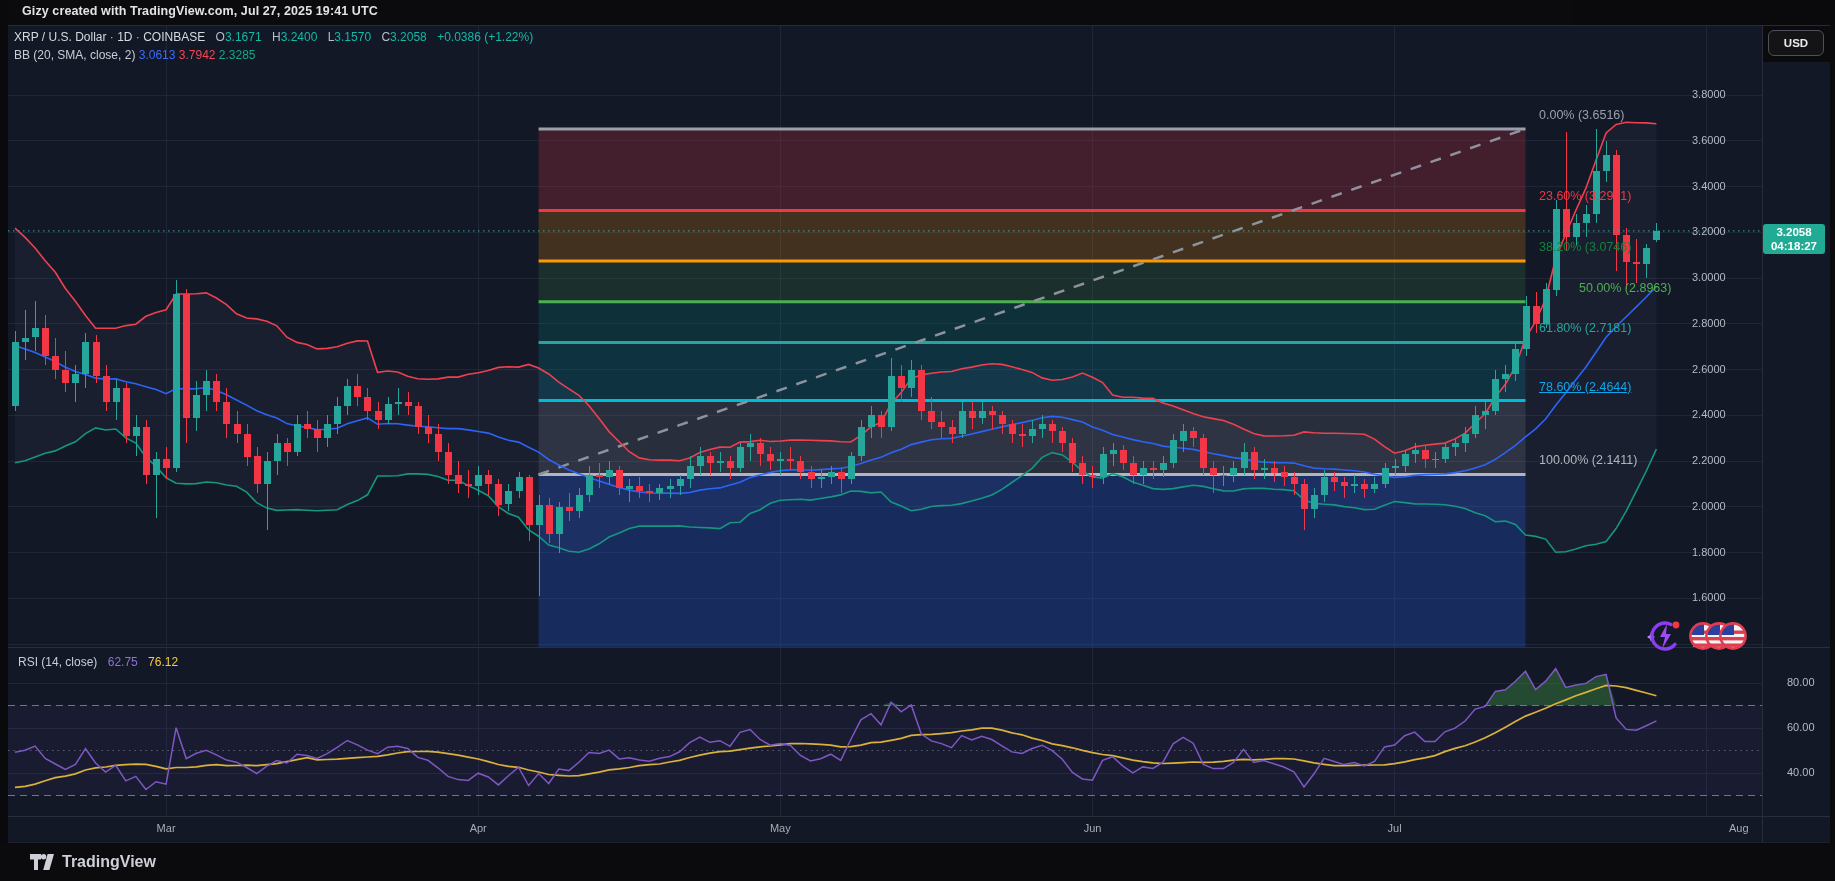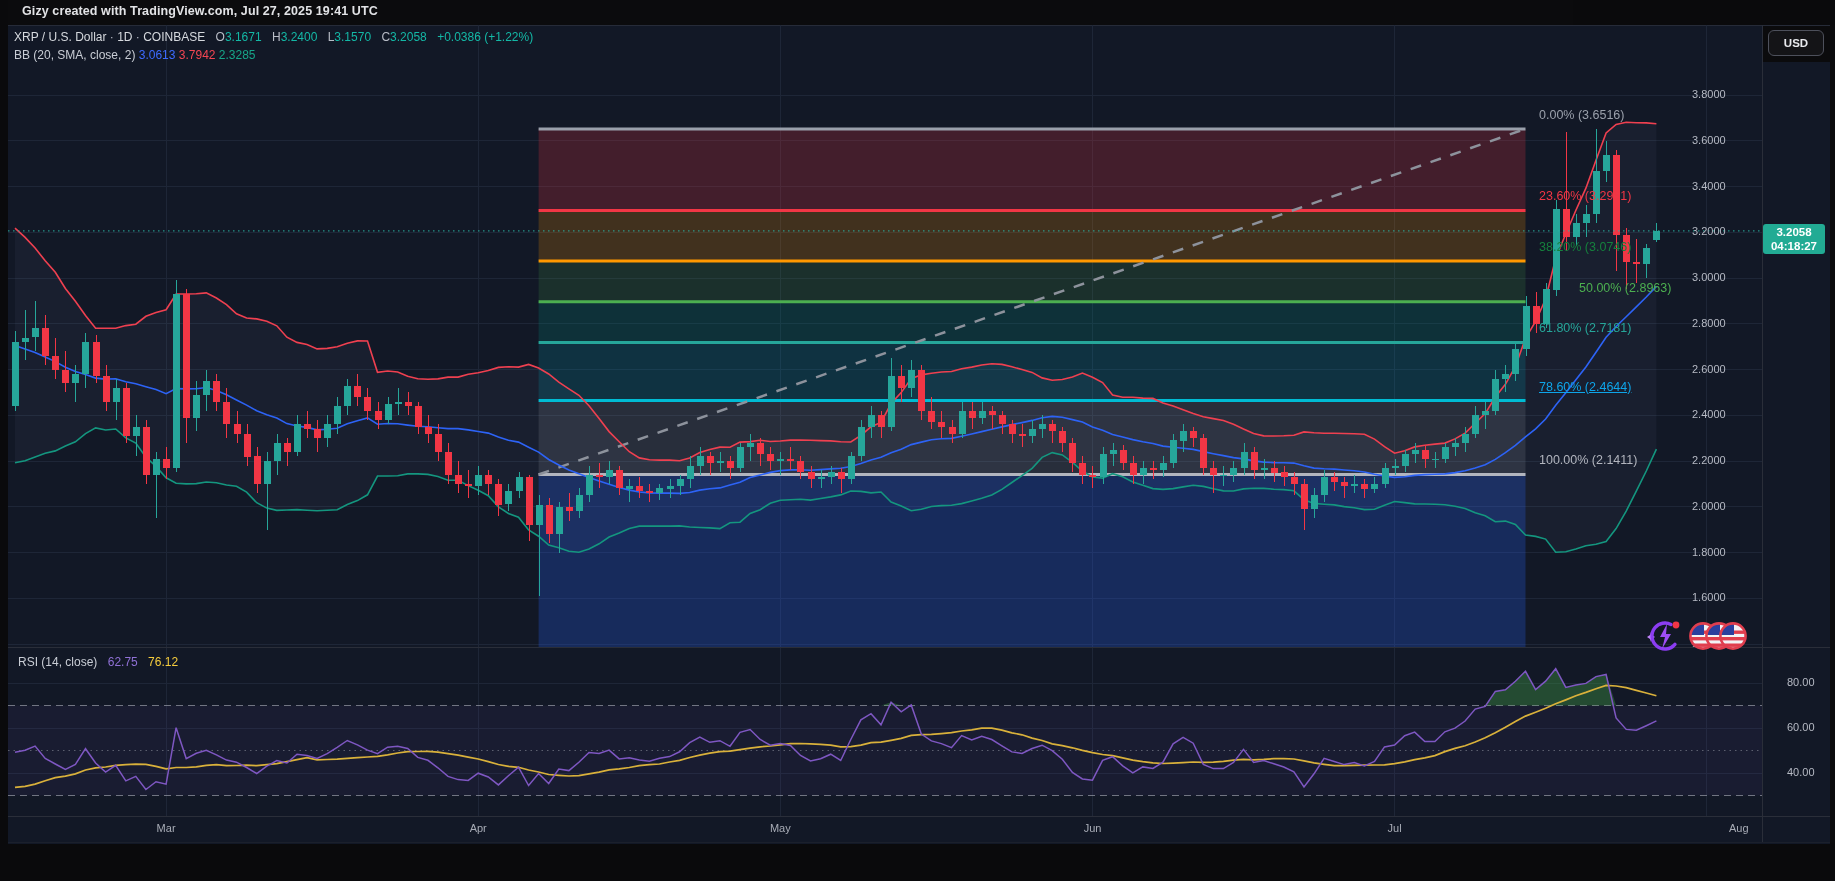--- a/index.html
+++ b/index.html
@@ -562,14 +562,24 @@
               <rect x="2" y="15" width="24" height="3.4" fill="#e03e4e"></rect>
               <rect x="2" y="21.5" width="24" height="3.4" fill="#e03e4e"></rect>
             <rect x="2" y="2" width="13" height="11" fill="#2b3f9e"></rect>
           </g>
           <circle cx="14" cy="14" r="12.6" fill="none" stroke="#e03e4e" stroke-width="2.6"></circle>
         </g>
       </g>
     </svg>
   </div>
 
+  <div class="abs" id="footer">
+    <div class="brand">
+      <svg width="24" height="16" viewBox="0 0 24 16">
+        <path d="M0 0 h11 v5.5 h-3 V16 H4 V5.5 H0 Z" fill="#cdd0d7"></path>
+        <circle cx="13.6" cy="2.7" r="2.7" fill="#cdd0d7"></circle>
+        <path d="M13.2 16 L17.6 0 H24 L19.4 16 Z" fill="#cdd0d7"></path>
+      </svg>
+      <span>TradingView</span>
+    </div>
+  </div>
 
 </div>
 
 </body></html>

